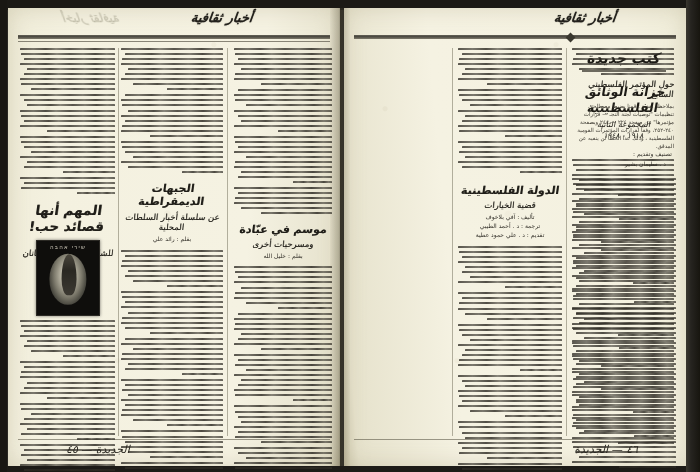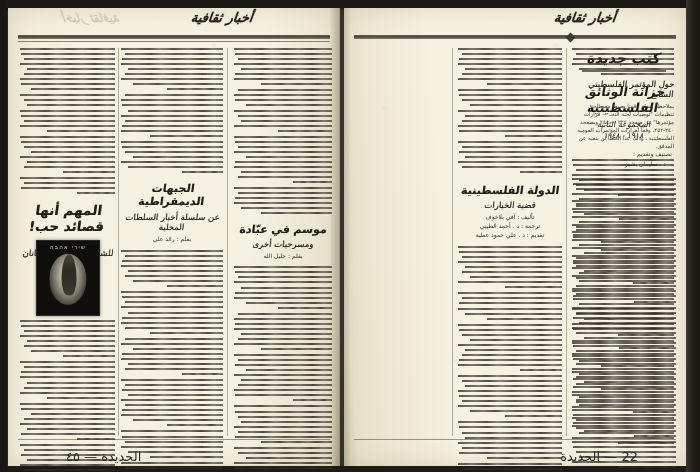--- a/index.html
+++ b/index.html
@@ -143,22 +143,23 @@
     filter:blur(.3px);
   }
   .cover-figure{
     position:absolute;left:52%;top:46%;transform:translate(-50%,-50%);
     width:24%;height:56%;
     background:linear-gradient(180deg,#4a463c 0%,#2a2822 40%,#3c3932 100%);
     border-radius:50% 50% 40% 40%/60% 60% 40% 40%;
     filter:blur(.5px);
   }
   .footer{
-    position:absolute;bottom:2px;font-size:13px;color:#2b2922;
+    position:absolute;bottom:10px;font-size:11px;color:#2b2922;
     letter-spacing:.5px;
+    font-style:italic;
   }
   .footer-rule{position:absolute;height:1px;background:rgba(80,76,60,.55);}
   .bodybox{position:absolute;}
 </style>
 </head>
 <body>
 
 <div class="scan">
 
   <div class="bed-top"></div>
@@ -755,18 +756,18 @@
           <div class="ln s1"></div>
             <div class="ln s3"></div>
             <div class="ln s2"></div>
           <div class="ln s4"></div>
             <div class="ln s1"></div>
             <div class="ln s7"></div>
         </div>
       </div>
     </div>
 
-    <div class="footer" style="right:48px;">22 — الجديدة</div>
+    <div class="footer" style="right:48px;">٤٦ — الجديدة</div>
   </div>
 
   <div class="gutter"></div>
 
 </div>
 
 </body></html>

